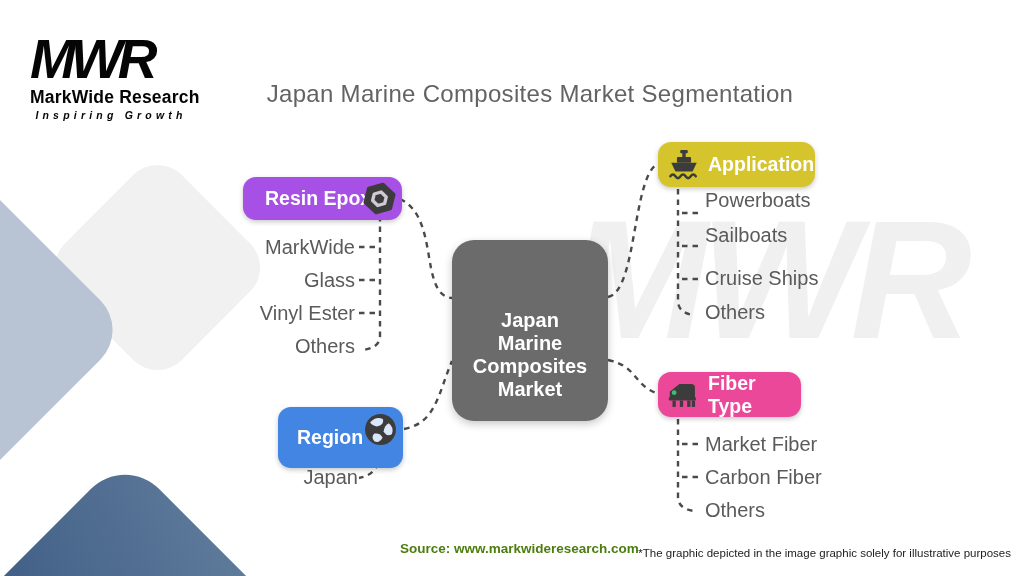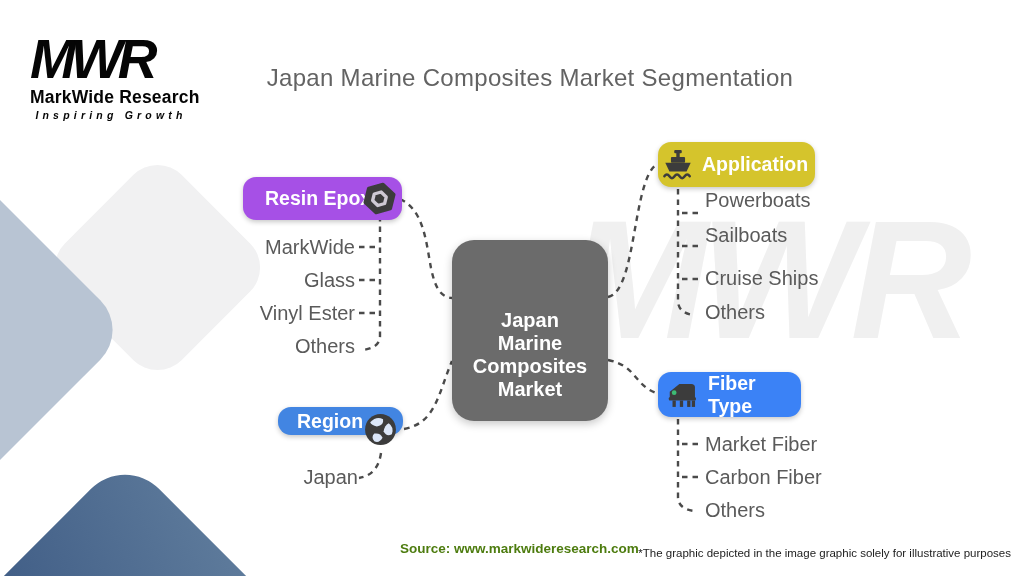--- a/index.html
+++ b/index.html
@@ -17,21 +17,21 @@
   #bg-gray-small{left:75px;top:185px;width:165px;height:165px;border-radius:34px;background:#f1f1f2;z-index:2;}
   #bg-diamond-light{left:-208px;top:190px;width:280px;height:280px;border-radius:42px;background:#b8c4d3;z-index:3;}
   #bg-diamond-dark{left:-25px;top:517px;width:300px;height:300px;border-radius:48px;
     background:linear-gradient(200deg,#63809f 0%,#3f5c85 75%);z-index:4;}
   
   .logo{position:absolute;left:30px;top:34px;z-index:10;color:#050505;}
   .logo-acronym{font-size:55px;font-weight:900;font-style:italic;letter-spacing:-5px;line-height:0.92;}
   .logo-name{font-size:17.5px;font-weight:800;letter-spacing:.2px;margin-top:2px;}
   .logo-tagline{font-size:10.5px;font-weight:700;letter-spacing:4.2px;text-align:center;width:162px;margin-top:1px;font-style:italic;}
   
-  .title{position:absolute;left:240px;top:64px;width:580px;text-align:center;z-index:10;
+  .title{position:absolute;left:240px;top:80px;width:580px;text-align:center;z-index:10;
     font-size:24px;color:#636363;letter-spacing:.3px;}
   
   #connectors{position:absolute;left:0;top:0;z-index:5;}
   #connectors path{fill:none;stroke-width:2.4;stroke-dasharray:5.5 5;}
   
   .center-node{
     position:absolute;left:452px;top:240px;width:156px;height:181px;z-index:8;
     border-radius:22px;display:flex;flex-direction:column;align-items:center;
     padding-top:69px;box-sizing:border-box;
     color:#fff;font-weight:bold;font-size:20px;line-height:23px;text-align:center;
@@ -39,23 +39,23 @@
   }
   
   .pill{
     position:absolute;display:flex;align-items:center;z-index:8;
     border-radius:13px;color:#fff;font-weight:bold;font-size:19.5px;
     box-shadow:0 2px 5px rgba(0,0,0,.22);box-sizing:border-box;
   }
   .pill .icon{display:flex;align-items:center;}
   #pill-resin{left:243px;top:177px;width:159px;height:43px;padding-left:22px;}
   #pill-resin .icon{position:absolute;right:5px;top:4px;}
-  #pill-application{left:658px;top:142px;width:157px;height:45px;padding-left:4px;}
+  #pill-application{left:658px;top:142px;width:157px;height:45px;padding-left:10px;}
   #pill-application .label{margin-left:8px;}
-  #pill-region{left:278px;top:407px;width:125px;height:28px;padding-left:19px;}
+  #pill-region{left:278px;top:407px;width:125px;height:61px;padding-left:19px;}
   #pill-region .icon{position:absolute;right:5px;top:5px;}
   #pill-fiber{left:658px;top:372px;width:143px;height:45px;padding-left:9px;}
   #pill-fiber .label{margin-left:8px;}
   
   .item{position:absolute;font-size:20px;line-height:24px;z-index:8;white-space:nowrap;}
   .item.r{text-align:right;}
   #it-polyester{right:669px;top:235px;} #it-epoxy{right:669px;top:268px;}
   #it-vinyl{right:669px;top:301px;}    #it-others-resin{right:669px;top:334px;}
   #it-japan{right:666px;top:465px;}
   #it-powerboats{left:705px;top:188px;} #it-sailboats{left:705px;top:223px;}
@@ -143,21 +143,21 @@
     <span class="icon">
       <svg width="35" height="35" viewBox="0 0 34 34">
         <circle cx="17" cy="17" r="15" fill="#3c3c3c"></circle>
         <path d="M7,10 Q13,3.5 19.5,7 Q20.5,13 13.5,14 Q8,13 7,10 Z" fill="#dbe6f8"></path>
         <path d="M25,11 Q30.5,15 28,21.5 Q23,24.5 20,19 Q21,13 25,11 Z" fill="#dbe6f8"></path>
         <path d="M11,21 Q17,20 19,25 Q16,30.5 11,28.5 Q7.5,24.5 11,21 Z" fill="#dbe6f8"></path>
       </svg>
     </span>
   </div>
 
-  <div class="pill" id="pill-fiber" style="background-color: #3b82f6;">
+  <div class="pill" id="pill-fiber" style="background-color: #ec4899;">
     <span class="icon">
       <svg width="33" height="30" viewBox="0 0 36 32">
         <g fill="#3c3c3c">
           <path d="M3,21 L3,12.5 L13.5,4 L26.5,4 Q30.5,4 30.5,8 L30.5,21 Z"></path>
           <rect x="2" y="18.5" width="29.5" height="3.5" rx="1"></rect>
           <rect x="6" y="22" width="3.6" height="7"></rect>
           <rect x="14" y="22" width="3.6" height="7"></rect>
           <rect x="22" y="22" width="3.6" height="7"></rect>
           <rect x="27" y="22" width="3.6" height="7"></rect>
         </g>

